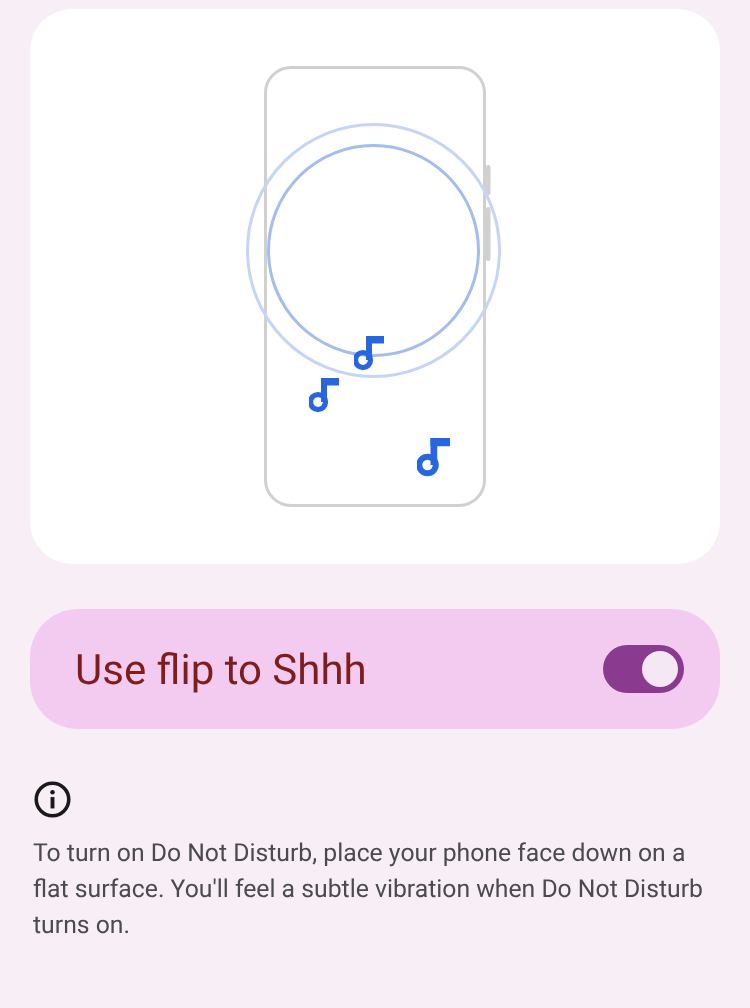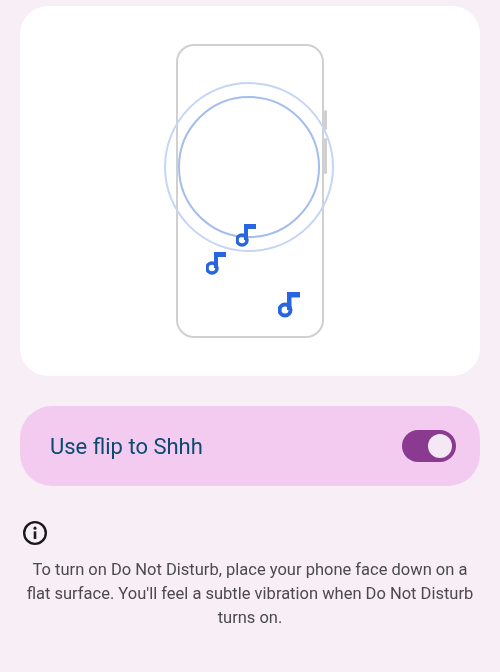--- a/index.html
+++ b/index.html
@@ -76,22 +76,22 @@
       background: #f3cbf1;
       border-radius: 32px;
       margin: 30px 20px 0 20px;
       height: 80px;
       display: flex;
       align-items: center;
       justify-content: space-between;
       padding: 0 24px 0 30px;
     }
     .toggle-label {
-      font-size: 22px;
-      color: #0c4a6e;
+      font-size: 28px;
+      color: #7f1d1d;
       font-weight: 400;
       text-align: center;
     }
     .switch {
       width: 54px;
       height: 32px;
       background: #8a3a8f;
       border-radius: 16px;
       position: relative;
       cursor: pointer;
@@ -110,21 +110,20 @@
     }
     .info-icon-wrap {
       margin-bottom: 12px;
     }
     .info-icon-wrap svg { display: block; }
     .info-text {
       font-size: 16.5px;
       line-height: 1.45;
       color: #4a4a4f;
       font-weight: 400;
-      text-align: center;
     }
   </style>
 </head>
 <body>
 
 <div class="illustration-card">
   <div class="phone-frame">
     <div class="phone-button-1"></div>
     <div class="phone-button-2"></div>
     <div class="ring-outer"></div>

